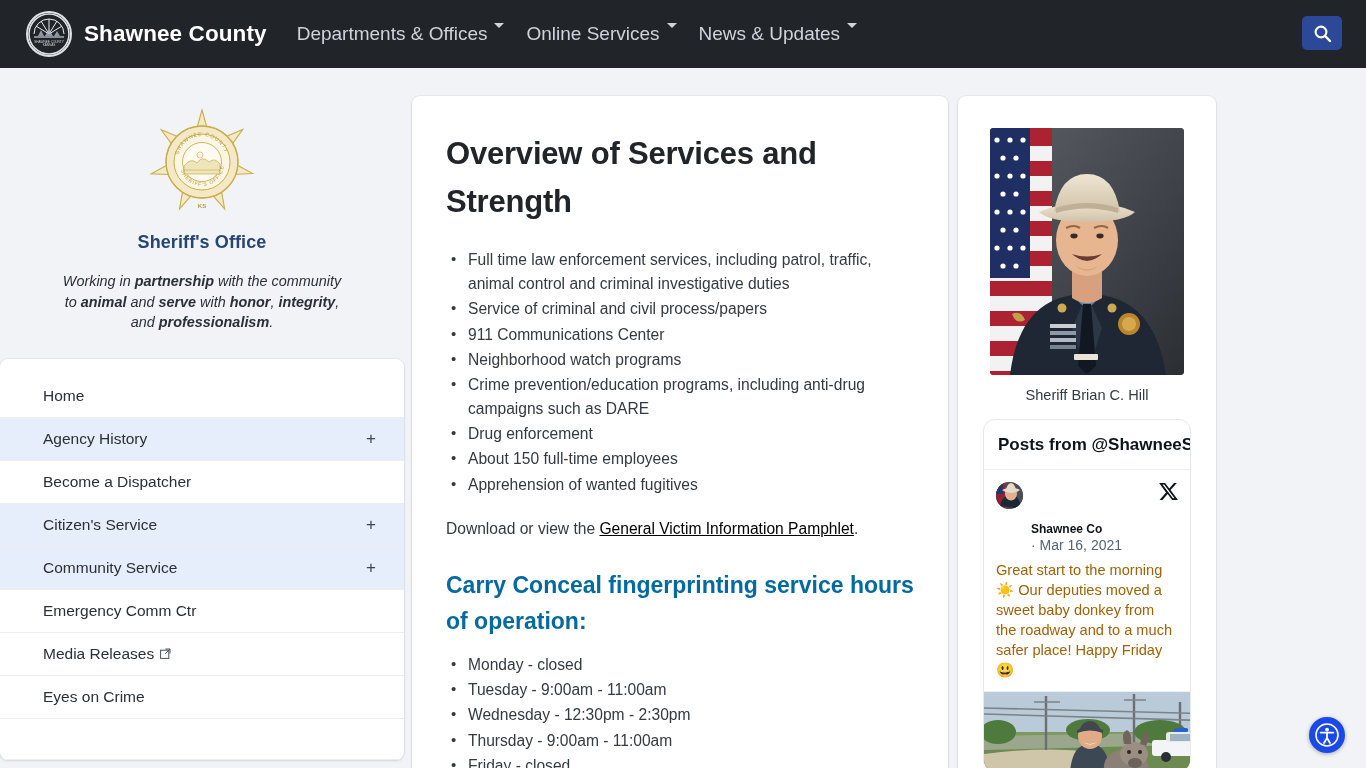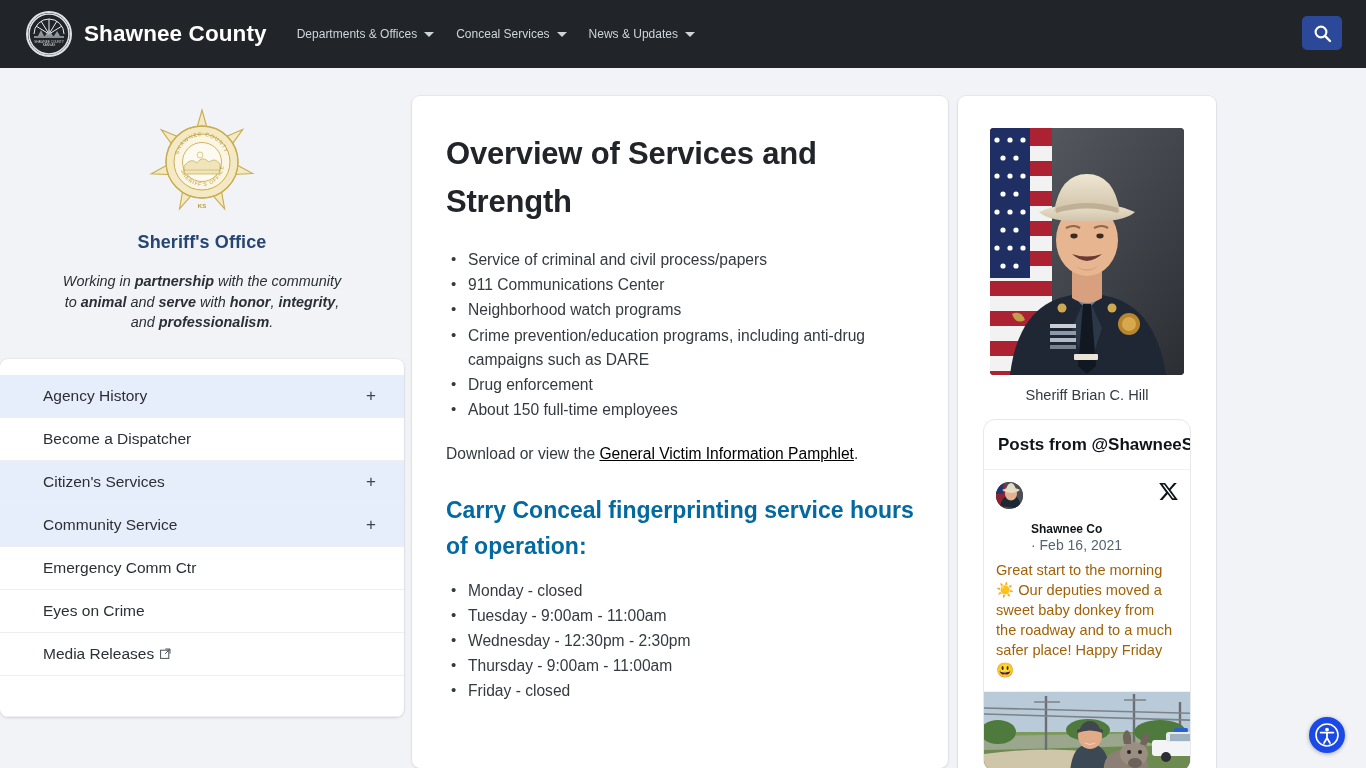--- a/index.html
+++ b/index.html
@@ -27,22 +27,22 @@
     position: relative; overflow: hidden;
     flex: none;
   }
   .brand-logo svg { display: block; }
   .brand-name {
     color: #fff; font-size: 22.5px; font-weight: bold;
     letter-spacing: .1px; white-space: nowrap;
   }
   .nav-items { display: flex; align-items: center; margin-left: 30px; gap: 22px; }
   .nav-link {
-    color: #ced4da; font-size: 12px; text-decoration: none;
-    display: flex; align-items: center; gap: 7px; white-space: nowrap;
+    color: #ced4da; font-size: 19px; text-decoration: none;
+    display: flex; align-items: flex-start; gap: 7px; white-space: nowrap;
   }
   .caret {
     width: 0; height: 0;
     border-left: 5px solid transparent;
     border-right: 5px solid transparent;
     border-top: 5.5px solid #ced4da;
     display: inline-block;
   }
   .search-btn {
     position: absolute; right: 24px; top: 16px;
@@ -234,21 +234,21 @@
     </span>
     <span class="brand-name">Shawnee County</span>
   </a>
 
   <div class="nav-items">
     <a class="nav-link" href="#">
       <span>Departments &amp; Offices</span>
       <i class="caret"></i>
     </a>
     <a class="nav-link" href="#">
-      <span>Conceal Services</span>
+      <span>Online Services</span>
       <i class="caret"></i>
     </a>
     <a class="nav-link" href="#">
       <span>News &amp; Updates</span>
       <i class="caret"></i>
     </a>
   </div>
 
   <button class="search-btn">
     <svg width="19" height="19" viewBox="0 0 19 19">
@@ -297,82 +297,89 @@
         </svg>
       </span>
       <div class="dept-title">Sheriff's Office</div>
     </div>
 
     <div class="mission">
       <span>Working in </span><b>partnership</b><span> with the community to </span><b>animal</b><span> and </span><b>serve</b><span> with </span><b>honor</b><span>, </span><b>integrity</b><span>, and </span><b>professionalism</b><span>.</span>
     </div>
 
     <div class="nav-card">
+      <a class="nav-row" href="#">
+        <span class="lbl">
+            <span>Home</span>
+          </span>
+      </a>
       <a class="nav-row shaded" href="#">
         <span class="lbl">
             <span>Agency History</span>
           </span>
         <span class="plus">+</span>
       </a>
       <a class="nav-row" href="#">
         <span class="lbl">
             <span>Become a Dispatcher</span>
           </span>
       </a>
       <a class="nav-row shaded" href="#">
         <span class="lbl">
-            <span>Citizen's Services</span>
+            <span>Citizen's Service</span>
           </span>
         <span class="plus">+</span>
       </a>
       <a class="nav-row shaded" href="#">
         <span class="lbl">
             <span>Community Service</span>
           </span>
         <span class="plus">+</span>
       </a>
       <a class="nav-row" href="#">
         <span class="lbl">
             <span>Emergency Comm Ctr</span>
-          </span>
-      </a>
-      <a class="nav-row" href="#">
-        <span class="lbl">
-            <span>Eyes on Crime</span>
           </span>
       </a>
       <a class="nav-row" href="#">
         <span class="lbl">
           <span>Media Releases</span>
           <span class="ext-ico">
             <svg width="11" height="11" viewBox="0 0 11 11">
               <rect x="0.6" y="2.2" width="8.2" height="8.2" fill="none" stroke="#495057" stroke-width="1"></rect>
               <path d="M5.4 1 H10 V5.6" fill="none" stroke="#495057" stroke-width="1"></path>
               <line x1="5.2" y1="5.8" x2="9.8" y2="1.2" stroke="#495057" stroke-width="1"></line>
             </svg>
           </span>
         </span>
       </a>
       <a class="nav-row" href="#">
+        <span class="lbl">
+            <span>Eyes on Crime</span>
+          </span>
+      </a>
+      <a class="nav-row" href="#">
         
       </a>
     </div>
   </div>
 
   <div class="col-main">
     <div class="main-card">
       <h1 class="h1">Overview of Services and Strength</h1>
 
       <ul class="bullets">
+        <li>Full time law enforcement services, including patrol, traffic, animal control and criminal investigative duties</li>
         <li>Service of criminal and civil process/papers</li>
         <li>911 Communications Center</li>
         <li>Neighborhood watch programs</li>
         <li>Crime prevention/education programs, including anti-drug campaigns such as DARE</li>
         <li>Drug enforcement</li>
         <li>About 150 full-time employees</li>
+        <li>Apprehension of wanted fugitives</li>
       </ul>
 
       <p class="para">
         <span>Download or view the </span><a href="#">General Victim Information Pamphlet</a><span>.</span>
       </p>
 
       <h2 class="h2">Carry Conceal fingerprinting service hours of operation:</h2>
 
       <ul class="bullets">
         <li>Monday - closed</li>
@@ -485,21 +492,21 @@
                 <rect x="0" y="0" width="9" height="27" fill="#8c2232"></rect>
                 <rect x="0" y="0" width="7" height="12" fill="#24356b"></rect>
                 <path d="M4 24 C6 15 11 13 15 13 C20 13 24 16 25 27 Z" fill="#1d2835"></path>
                 <ellipse cx="15" cy="12" rx="6" ry="6.5" fill="#e3b190"></ellipse>
                 <path d="M6 8 q9 -5 18 0 q-4 3 -9 3 q-5 0 -9 -3z" fill="#e6dcc6"></path>
                 <path d="M10 7 q2 -6 5 -6 q3 0 5 6 q-5 -2 -10 0z" fill="#e6dcc6"></path>
               </svg>
             </span>
             <span class="x-names">
               <span class="x-name">Shawnee Co</span>
-              <span class="x-date">· Feb 16, 2021</span>
+              <span class="x-date">· Mar 16, 2021</span>
             </span>
             <span class="x-logo">
               <svg width="19" height="19" viewBox="0 0 24 24">
                 <path fill="#0f1419" d="M18.9 1.2h3.6l-7.9 9 9.3 12.6h-7.3l-5.7-7.6-6.6 7.6H.7l8.2-9.4L.2 1.2h7.5l5.3 7.1 5.9-7.1zm-1.3 19.4h2L6.5 3.3h-2.1l13.2 17.3z"></path>
               </svg>
             </span>
           </div>
           <div class="x-body">Great start to the morning ☀️ Our deputies moved a sweet baby donkey from the roadway and to a much safer place! Happy Friday 😃</div>
         </div>
 

